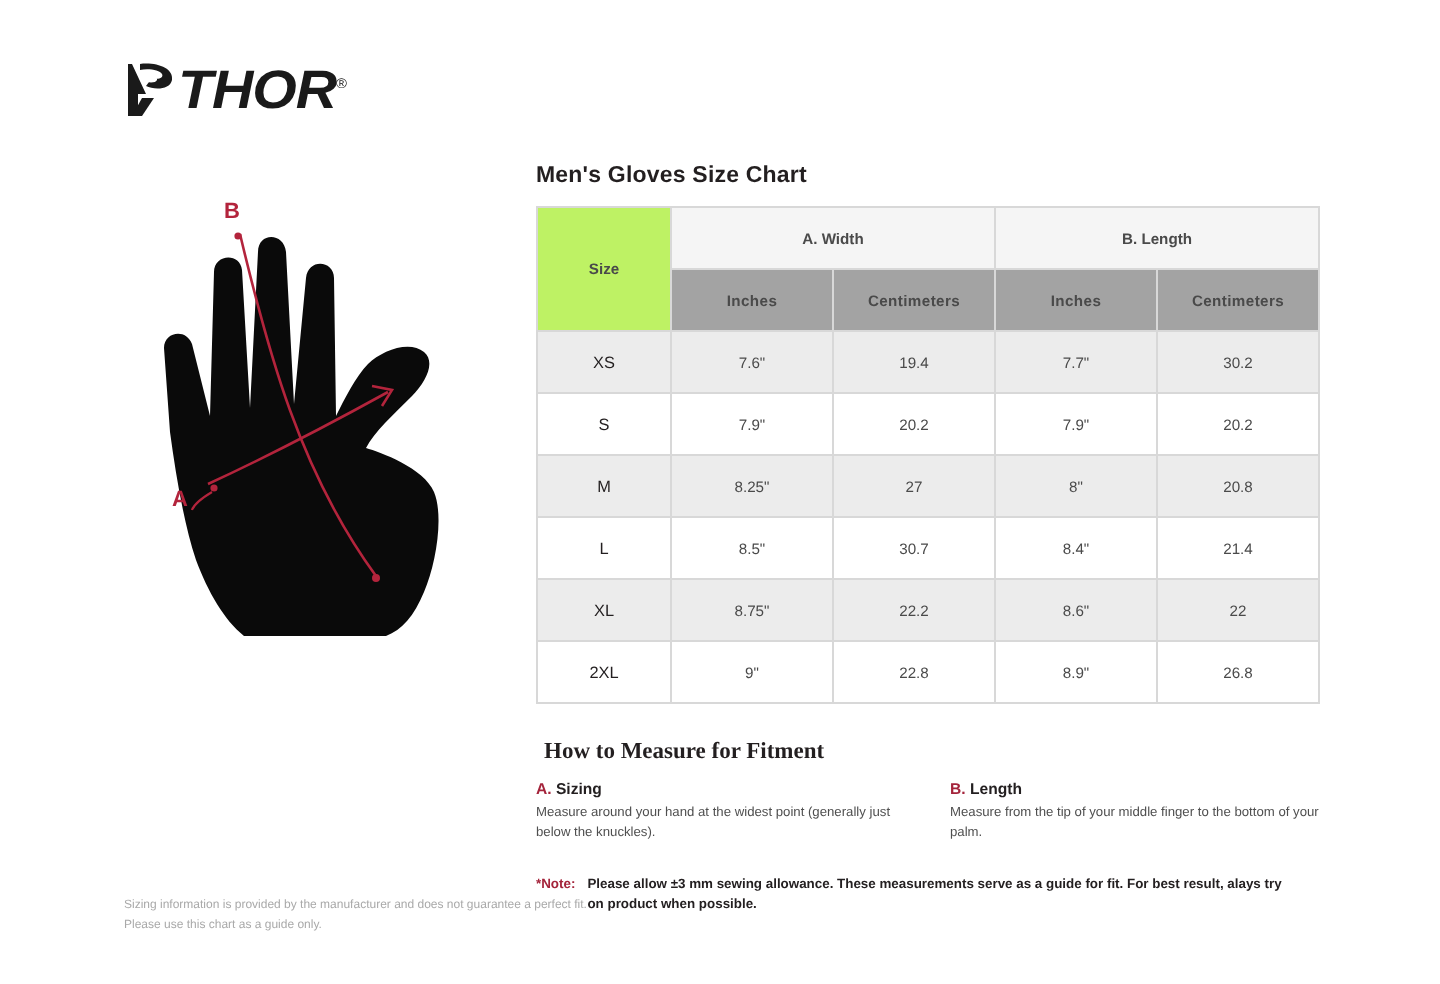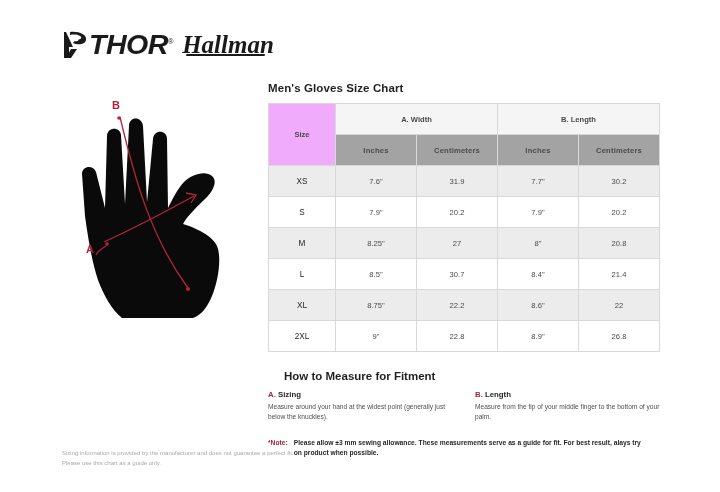--- a/index.html
+++ b/index.html
@@ -101,21 +101,21 @@
   table.size-chart th {
     border: 1px solid #d8d8d8;
     text-align: center;
     vertical-align: middle;
     font-size: 7.6px;
     color: #4a4a4a;
     padding: 0;
     height: 30px;
   }
   th.col-size {
-    background: #f0abfc;
+    background: #bef264;
     font-weight: 700;
     font-size: 8.2px;
     color: #231f20;
     width: 66px;
   }
   th.grp {
     background: #f5f5f5;
     font-weight: 700;
     font-size: 8.6px;
     color: #231f20;
@@ -137,21 +137,22 @@
     color: #231f20;
     font-size: 8.2px;
   }
 
   
   #howto { margin-top: 18px; }
   .howto-title {
     font-size: 11.5px;
     font-weight: 700;
     color: #231f20;
-    margin: 0 0 8px 16px;
+    margin: 0 0 8px 4px;
+    font-family: Liberation Serif, serif;
   }
   .measure-cols {
     display: flex;
     gap: 22px;
   }
   .measure-col { width: 185px; }
   .measure-head {
     font-size: 7.8px;
     font-weight: 700;
     color: #231f20;
@@ -197,24 +198,20 @@
 
 <div id="logo-bar">
   <div class="thor-logo">
     <svg class="thor-mark" width="26" height="30" viewBox="0 0 26 30">
       <path d="M2 2 L2 28 L7 28 L7 17 L11 17 L4 2 Z" fill="#1a1a1a"></path>
       <path d="M8 2 C16 1, 25 4, 24 10 C23 15, 15 15, 11 13 L14 9 C17 10, 20 9, 19 7 C18 5, 12 4, 8 5 Z" fill="#1a1a1a"></path>
       <path d="M9.5 7.5 C13 7, 17 8, 16.5 10 C16 11.6, 12 11.5, 10 10.5 Z" fill="#ffffff"></path>
       <path d="M9 19 L15 19 L9 28 L4 28 Z" fill="#1a1a1a"></path>
     </svg>
     <span class="thor-word"><span>THOR</span><span class="thor-reg">®</span></span>
-  </div>
-  <div class="hallman-logo">
-    <span>Hallman</span>
-    <span class="hm-underline"></span>
   </div>
 </div>
 
 <svg id="hand-diagram" viewBox="0 0 200 232">
 
   <path fill="#0a0a0a" d="M22 78
        C22 70, 33 68, 36 76
        L45 112
        L47 40
        C47 31, 60 30, 61 39
@@ -264,21 +261,21 @@
         <th class="unit">Inches</th>
         <th class="unit">Centimeters</th>
         <th class="unit">Inches</th>
         <th class="unit">Centimeters</th>
       </tr>
     </thead>
     <tbody>
       <tr class="odd">
         <td class="size-cell">XS</td>
         <td>7.6"</td>
-        <td>31.9</td>
+        <td>19.4</td>
         <td>7.7"</td>
         <td>30.2</td>
       </tr>
       <tr class="even">
         <td class="size-cell">S</td>
         <td>7.9"</td>
         <td>20.2</td>
         <td>7.9"</td>
         <td>20.2</td>
       </tr>

